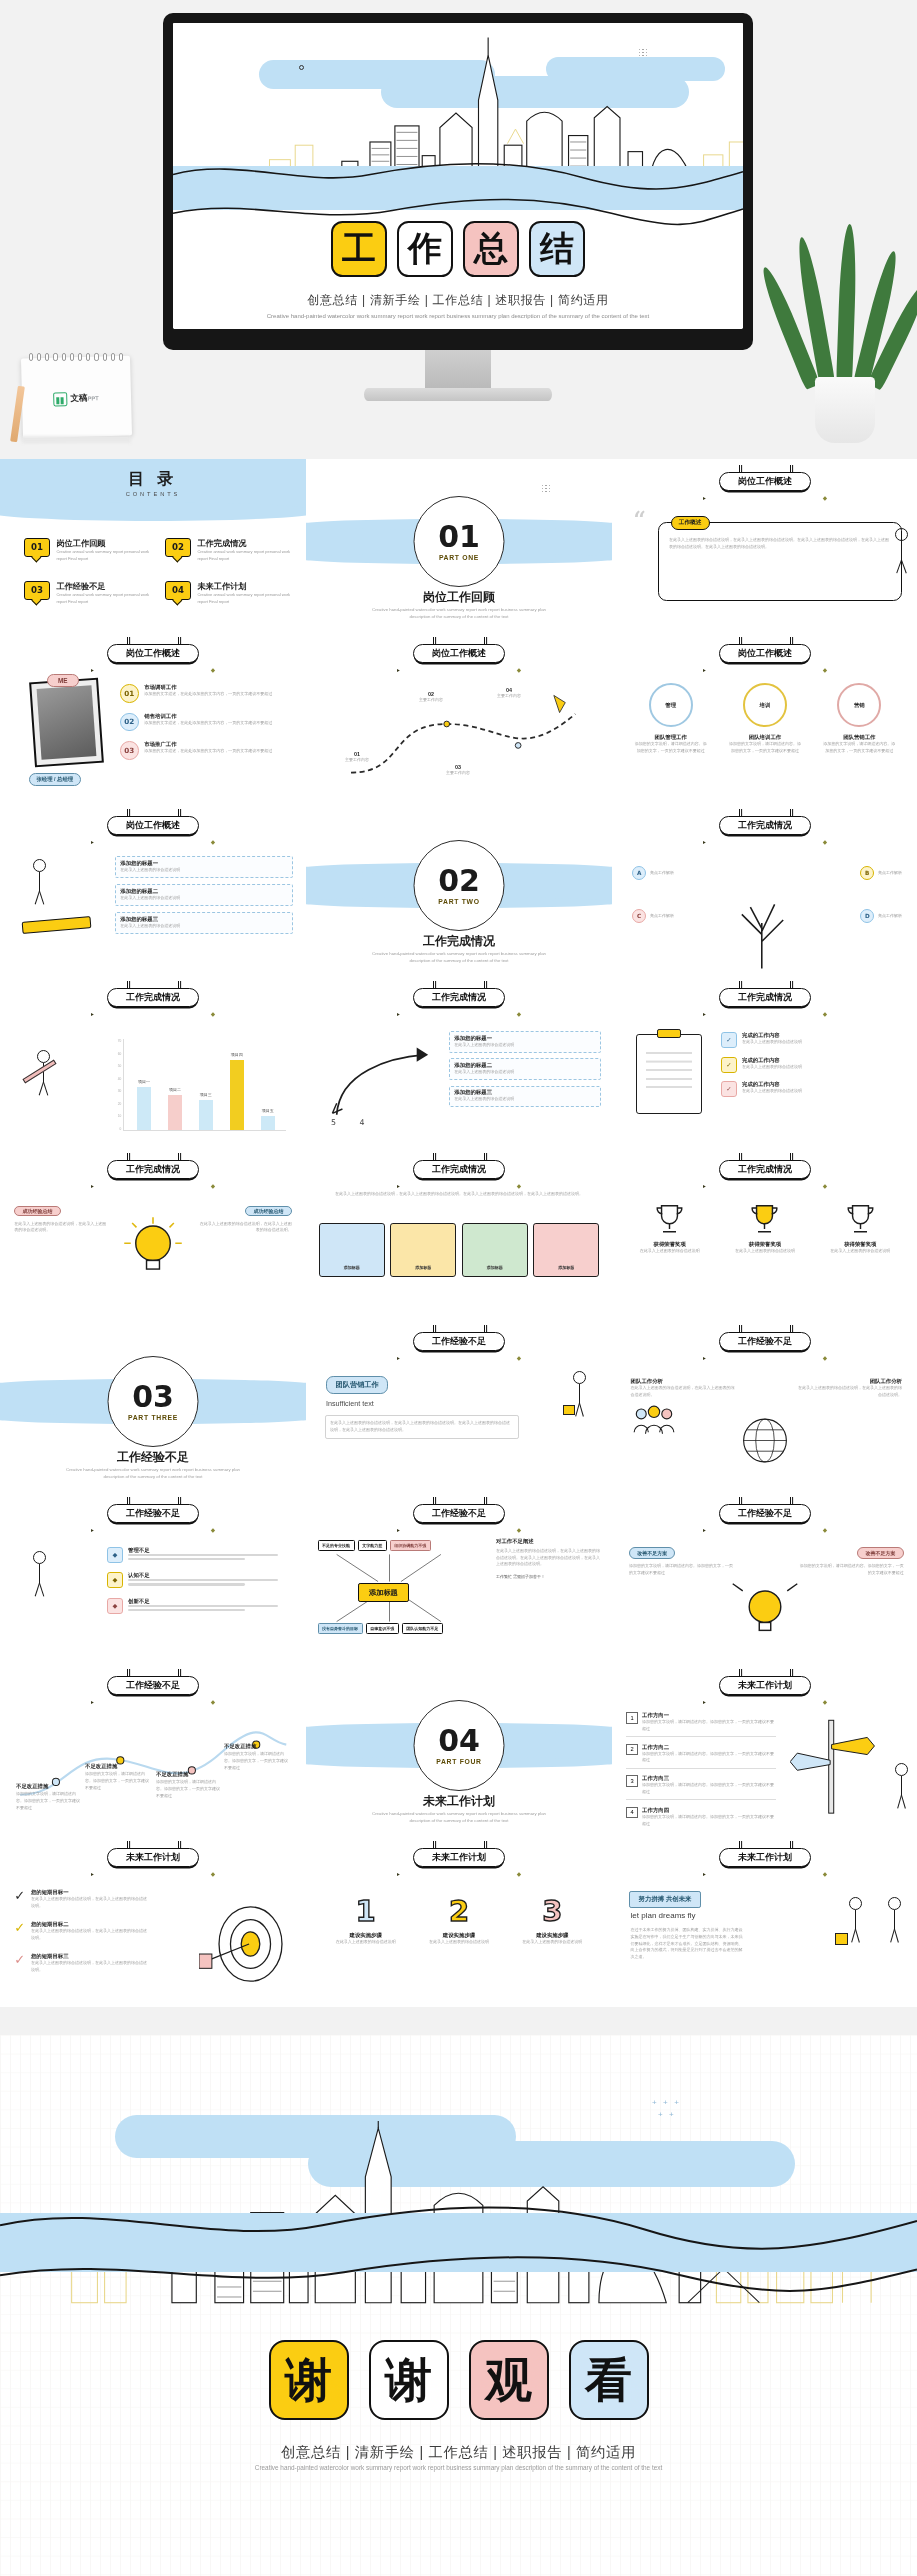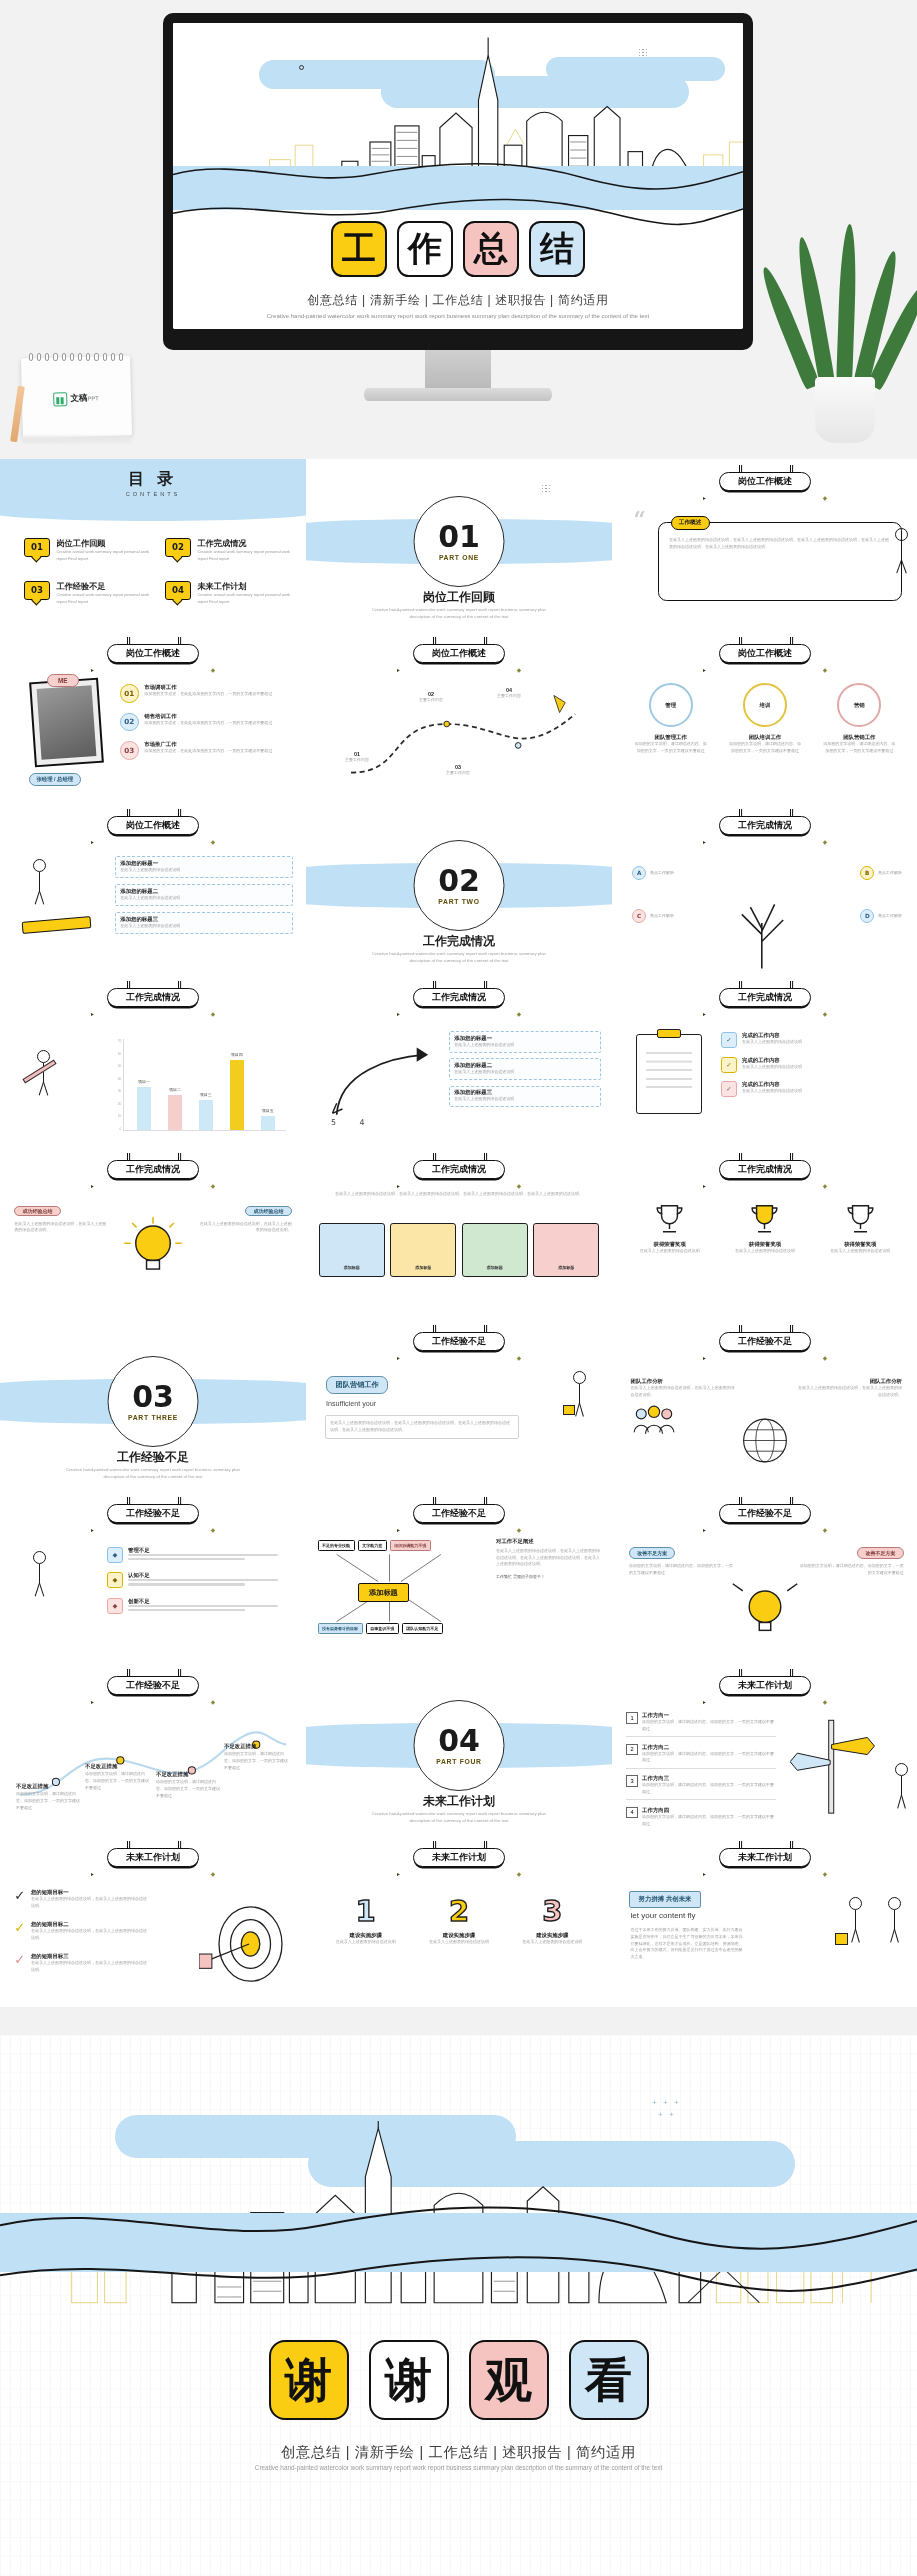--- a/index.html
+++ b/index.html
@@ -815,21 +815,21 @@
   <div class="slide">
     <div class="banner">
       <span class="str l"></span>
         <span class="str r"></span>
       <span class="bn-dot l">▸</span>
       <span>工作经验不足</span>
       <span class="bn-dot r">◆</span>
     </div>
     <div style="position:absolute;left:20px;top:57px;">
       <span class="pill blue" style="font-size:7.2px;padding:2.9px 8.6px;">团队营销工作</span>
-      <div style="font-size:7.2px;color:#4b4b4b;margin-top:5px;">Insufficient your</div>
+      <div style="font-size:7.2px;color:#4b4b4b;margin-top:5px;">Insufficient text</div>
     </div>
     <div style="position:absolute;left:18.6px;top:96px;right:93px;border:1.1px solid #d2d2d2;border-radius:2.1px;padding:4.3px;">
       <div class="mini">在此录入上述图表的综合描述说明，在此录入上述图表的综合描述说明。在此录入上述图表的综合描述说明，在此录入上述图表的综合描述说明。</div>
     </div>
     <div class="stick" style="right:26px;top:52px;">
       <div class="head"></div>
         <div class="body"></div>
       <div class="legs">
           <i style="transform:rotate(16deg)"></i>
           <i style="transform:rotate(-16deg)"></i>
@@ -1127,21 +1127,21 @@
     <div class="banner">
       <span class="str l"></span>
         <span class="str r"></span>
       <span class="bn-dot l">▸</span>
       <span>未来工作计划</span>
       <span class="bn-dot r">◆</span>
     </div>
     <div style="position:absolute;left:17px;top:56px;">
       <span class="pill blue" style="font-size:6.4px;padding:2.9px 8.6px;border-radius:2.1px;">努力拼搏 共创未来</span>
     </div>
-    <div style="position:absolute;left:18.6px;top:76px;font-size:8px;color:#3c3c3c;">let your content fly</div>
+    <div style="position:absolute;left:18.6px;top:76px;font-size:8px;color:#3c3c3c;">let plan dreams fly</div>
     <div class="mini" style="position:absolute;left:18.6px;top:92px;width:115px;">在过于未来工作的努力拼搏、团队构建、实力拼搏、执行力建设实施是在写作中，我们立足于生产与创新的方向与未来，未来我们要精细化，这样才是来才会成长。立足团队结构、资源响亮、向上合作努力的模式，得到能量是见行到了携过去不会迷茫的解决之道。</div>
     <div class="stick" style="right:56px;top:62px;">
       <div class="head"></div>
         <div class="body"></div>
       <div class="legs">
           <i style="transform:rotate(16deg)"></i>
           <i style="transform:rotate(-16deg)"></i>
         </div>
       <div style="position:absolute;left:-14.3px;top:36px;width:13px;height:11.5px;background:#fbcd12;border:1.1px solid #222;"></div>
     </div>

